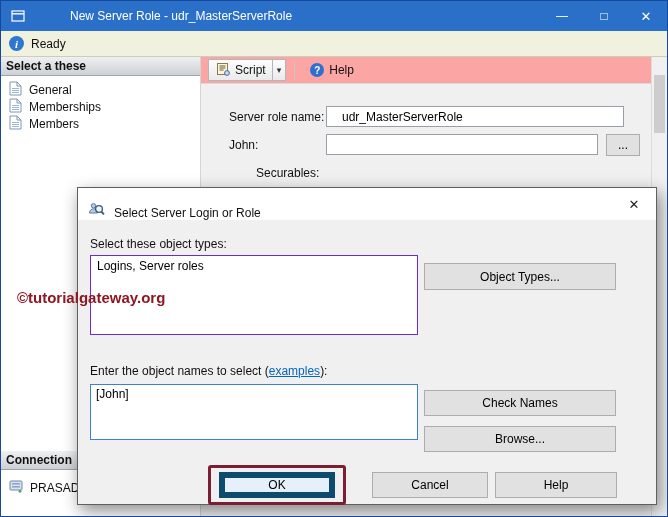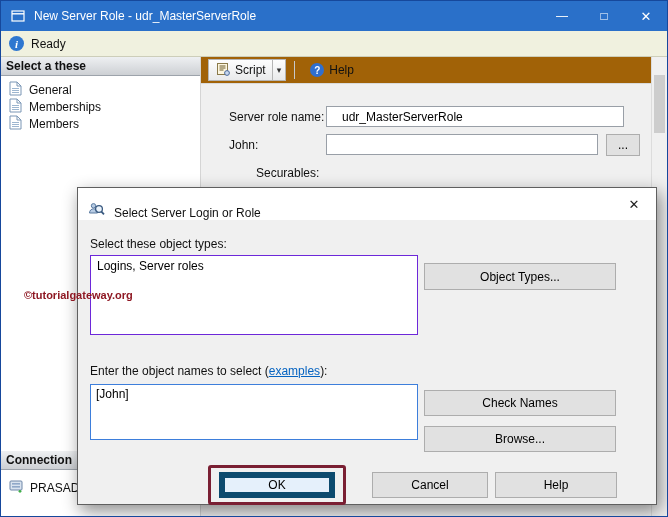--- a/index.html
+++ b/index.html
@@ -2,21 +2,21 @@
 <html><head>
 <meta charset="utf-8">
 <style>
   * { margin:0; padding:0; box-sizing:border-box; }
   html,body { background:#4a4a4a; font-family:"Liberation Sans", sans-serif; }
   .window{position:relative;width:668px;height:517px;background:#f0f0f0;overflow:hidden;
           font-size:12px;color:#111;border:1px solid #16489c;margin:0 auto;}
 
   
   .titlebar{position:absolute;left:0;top:0;width:100%;height:30px;background:#2a70c9;
-            display:flex;align-items:center;color:#fff;}
+            display:flex;align-items:center;color:#fff;gap:36px;}
   .win-icon{width:16px;height:16px;margin:0 8px 0 9px;flex:0 0 auto;}
   .title{font-size:12px;white-space:nowrap;}
   .controls{margin-left:auto;display:flex;height:100%;}
   .ctrl{width:42px;height:100%;display:flex;align-items:center;justify-content:center;
         font-size:12px;cursor:default;}
   .ctrl.close{font-size:13px;}
 
   
   .statusbar{position:absolute;left:0;top:30px;width:100%;height:26px;background:#f0f1df;
              border-bottom:1px solid #cdceba;display:flex;align-items:center;gap:7px;padding-left:8px;}
@@ -27,21 +27,21 @@
   .sidebar{position:absolute;left:0;top:56px;width:200px;bottom:0;background:#fff;border-right:1px solid #d5d5d5;}
   .panel-header{height:19px;background:linear-gradient(#eef0f2,#cdd0d4);border-bottom:1px solid #9da3ab;
                 font-weight:bold;padding-left:5px;line-height:18px;}
   .side-list{padding-top:5px;}
   .side-item{display:flex;align-items:center;gap:7px;height:17px;padding-left:8px;cursor:default;}
   .connection{position:absolute;left:0;top:394px;width:100%;}
   .conn-item{display:flex;align-items:center;gap:7px;padding:9px 0 0 8px;}
 
   
   .main{position:absolute;left:200px;top:56px;right:16px;bottom:0;background:#f0f0f0;}
-  .toolbar{position:absolute;left:0;top:0;right:0;height:27px;background:#a16207;
+  .toolbar{position:absolute;left:0;top:0;right:0;height:27px;background:#fca5a5;
            border-bottom:1px solid #d9dadb;display:flex;align-items:center;gap:6px;padding-left:7px;}
   .tb-split{display:flex;align-items:stretch;border:1px solid #b5b5b5;background:linear-gradient(#fdfdfd,#e9eaeb);height:22px;}
   .tb-main{display:flex;align-items:center;gap:5px;padding:0 6px;}
   .tb-drop{border-left:1px solid #b5b5b5;padding:0 4px;display:flex;align-items:center;font-size:9px;color:#333;}
   .tb-sep{width:1px;height:18px;background:#c7c8c9;margin:0 2px;}
   .tb-flat{display:flex;align-items:center;gap:5px;height:22px;padding:0 7px;}
   .help-icon{width:14px;height:14px;border-radius:50%;background:#2f6fd0;color:#fff;font-size:10px;
              font-weight:bold;display:flex;align-items:center;justify-content:center;}
 
   .form-label{position:absolute;white-space:nowrap;}
@@ -65,21 +65,21 @@
   .ro-box{position:absolute;background:#fff;border:1px solid #6d28d9;padding:3px 6px;color:#000;}
   .names-area{position:absolute;border:1px solid #3d7edb;background:#fff;resize:none;outline:none;
               font:12px "Liberation Sans",sans-serif;padding:2px 5px;color:#000;}
   .link{color:#0563c1;text-decoration:underline;cursor:pointer;}
   .ok-annotation{position:absolute;left:130px;top:277px;width:138px;height:40px;
                  border:3px solid #7a1f33;border-radius:3px;z-index:12;pointer-events:none;}
   .btn-ok{background:#e5f0fb;border:6px solid #0c4a6e;}
 
   
   .watermark{position:absolute;left:16px;top:288px;z-index:30;color:#8e1722;
-             font-weight:bold;font-size:11px;white-space:nowrap;margin-left:7px;}
+             font-weight:bold;font-size:15px;white-space:nowrap;}
 </style>
 </head>
 <body>
 
 <div class="window">
 
   <div class="titlebar">
     <span class="win-icon">
       <svg width="16" height="16" viewBox="0 0 16 16">
           <rect x="2" y="3" width="12" height="10" fill="none" stroke="#fff" stroke-width="1.2"></rect>

